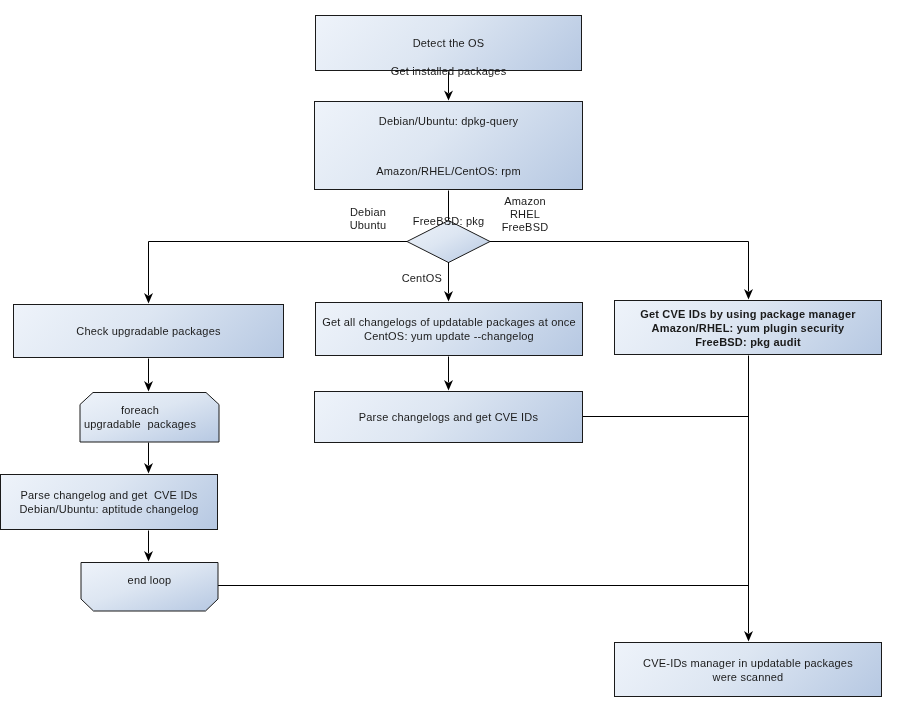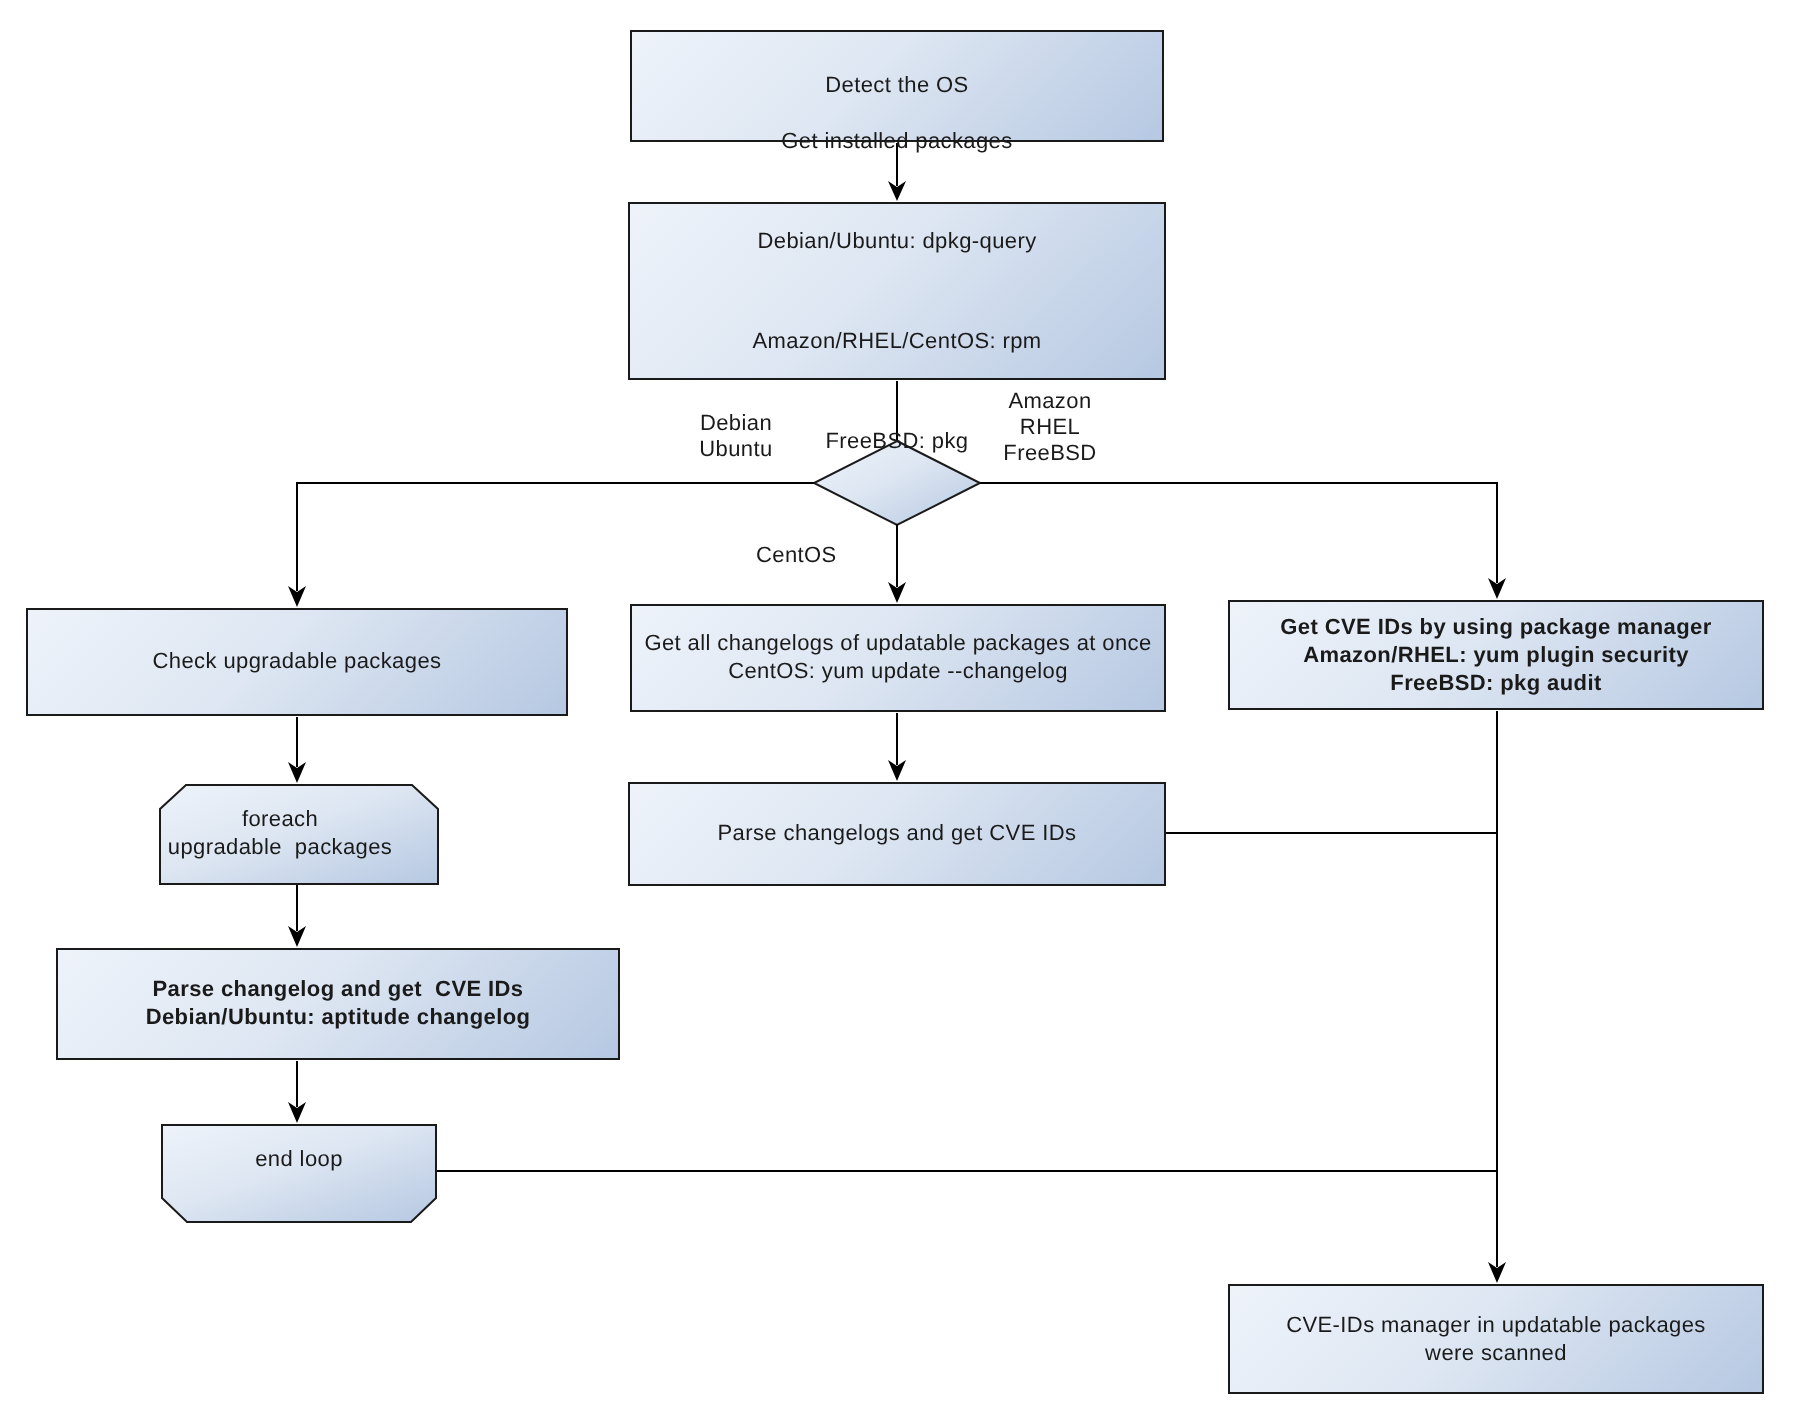--- a/index.html
+++ b/index.html
@@ -142,21 +142,21 @@
   <div class="node" style="left:614px; top:300px; width:268px; height:55px;font-weight:bold;">
     <span class="line">Get CVE IDs by using package manager</span>
     <span class="line">Amazon/RHEL: yum plugin security</span>
     <span class="line">FreeBSD: pkg audit</span>
   </div>
 
   <div class="node" style="left:314px; top:391px; width:269px; height:52px;">
     <span class="line">Parse changelogs and get CVE IDs</span>
   </div>
 
-  <div class="node" style="left:28px; top:474px; width:282px; height:56px;font-weight:bold;">
+  <div class="node" style="left:0; top:474px; width:218px; height:56px;">
     <span class="line">Parse changelog and get  CVE IDs</span>
     <span class="line">Debian/Ubuntu: aptitude changelog</span>
   </div>
 
   <div class="node" style="left:614px; top:642px; width:268px; height:55px;">
     <span class="line">CVE-IDs manager in updatable packages</span>
     <span class="line">were scanned</span>
   </div>
 
   <div class="shape-text" style="left:80px; top:392px; width:120px; height:50px;">
@@ -172,17 +172,17 @@
     <span class="line">Debian</span>
     <span class="line">Ubuntu</span>
   </div>
 
   <div class="edge-label" style="left:494px; top:195px; width:62px; text-align:center;">
     <span class="line">Amazon</span>
     <span class="line">RHEL</span>
     <span class="line">FreeBSD</span>
   </div>
 
-  <div class="edge-label" style="left:378px; top:272px; width:64px; text-align:left;">
+  <div class="edge-label" style="left:378px; top:272px; width:64px; text-align:right;">
     <span class="line">CentOS</span>
   </div>
 
 </div>
 
 </body></html>

